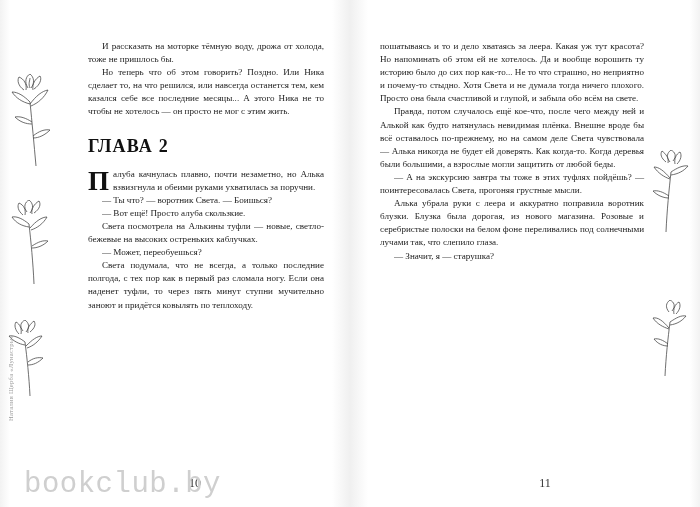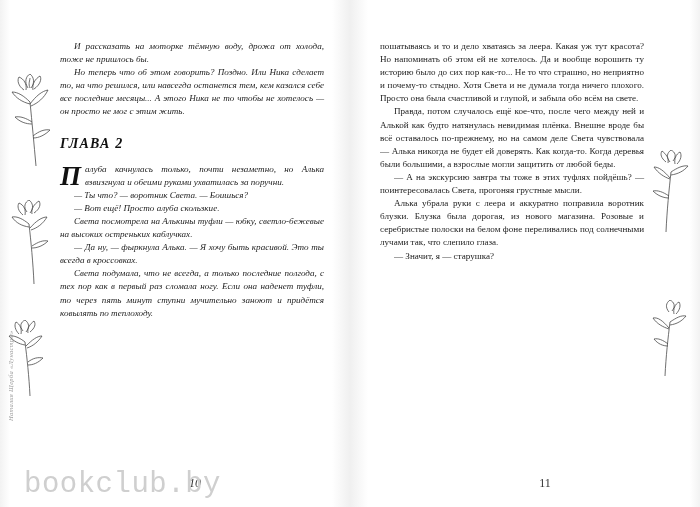--- a/index.html
+++ b/index.html
@@ -15,22 +15,21 @@
     inset:0;
     display:flex;
   }
   .page{
     position:relative;
     width:350px;height:507px;
     background:#ffffff;
     box-sizing:border-box;
   }
   .page.left{
-    padding:40px 26px 0 60px;
-    font-style:italic;
+    padding:40px 26px 0 88px;
   }
   .page.right{
     padding:40px 56px 8px 30px;
   }
   
   .gutter-shade-left{
     position:absolute;top:0;right:0;width:18px;height:100%;
     background:linear-gradient(to right, rgba(255,255,255,0) 0%, rgba(170,170,170,0.18) 100%);
     pointer-events:none;
   }
@@ -56,21 +55,21 @@
     line-height:13.1px;
     text-align:justify;
     text-indent:14px;
     color:#1b1b1b;
     hyphens:auto;
   }
   .body-text p.noind{ text-indent:0; }
 
   .chapter-title{
     margin:17px 0 11px 0;
-    font-size:14px;
+    font-size:18px;
     letter-spacing:1.2px;
     font-weight:bold;
     color:#111;
     text-indent:0;
     font-family:"Liberation Serif", serif;
   }
 
   .dropcap-para{
     position:relative;
     text-indent:0;
@@ -185,27 +184,27 @@
 
     <div class="vert-caption">Наталия Щерба «Лунастры»</div>
 
     <div class="body-text">
       <p>И рассказать на моторке тёмную воду, дрожа от холода, тоже не пришлось бы.</p>
       <p>Но теперь что об этом говорить? Поздно. Или Ника сделает то, на что решился, или навсегда останется тем, кем казался себе все последние месяцы... А этого Ника не то чтобы не хотелось — он просто не мог с этим жить.</p>
 
       <div class="chapter-title">ГЛАВА 2</div>
 
       <p class="dropcap-para noind">
-        <span class="dropcap">П</span><span>алуба качнулась только, почти незаметно, но Алька взвизгнула и обеими руками ухватилась за поручни.</span>
+        <span class="dropcap">П</span><span>алуба качнулась плавно, почти незаметно, но Алька взвизгнула и обеими руками ухватилась за поручни.</span>
       </p>
 
       <p>— Ты что? — воротник Света. — Боишься?</p>
       <p>— Вот ещё! Просто алуба скользкие.</p>
-      <p>Света посмотрела на Алькины туфли — юбку, светло-бежевые на высоких острень­ких каблучках.</p>
-      <p>— Да ну, — фыркнула Алька. — Я хочу быть красивой. Это ты всегда в кроссовках.</p>
+      <p>Света посмотрела на Алькины туфли — новые, светло-бежевые на высоких острень­ких каблучках.</p>
+      <p>— Может, переобуешься?</p>
       <p>Света подумала, что не всегда, а только последние полгода, с тех пор как в первый раз сломала ногу. Если она наденет туфли, то через пять минут ступни мучительно заноют и придётся ковылять по теплоходу.</p>
     </div>
 
     <div class="folio left">10</div>
   </div>
 
   <div class="page right">
     <div class="gutter-shade-right"></div>
     <div class="outer-shade-right"></div>
 

